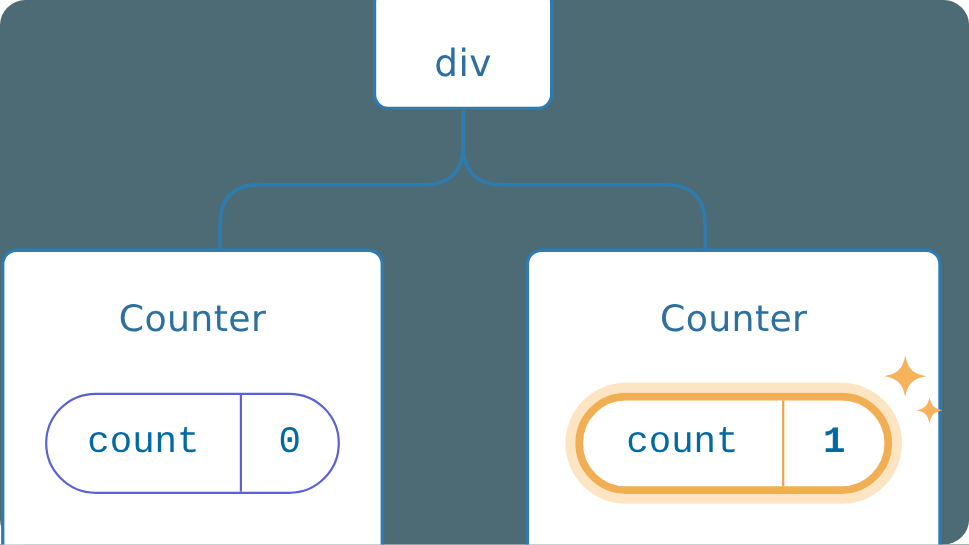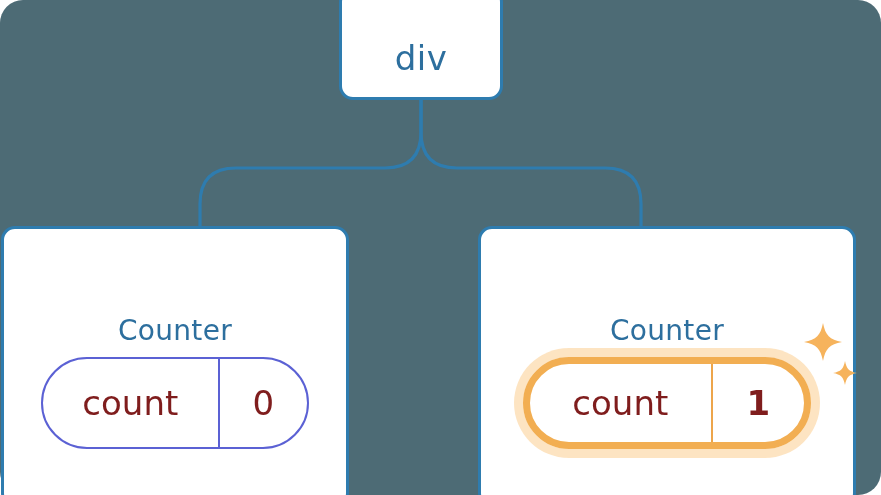--- a/index.html
+++ b/index.html
@@ -60,25 +60,24 @@
   }
   .card-left  { left: 1px;   top: 226px; width: 348px; height: 281px; }
   .card-right { left: 478px; top: 226px; width: 378px; height: 281px; }
 
   .card-title {
     position: absolute;
     left: 0;
     right: 0;
     top: 44px;
     text-align: center;
-    font-size: 28px;
+    font-size: 33px;
     color: #2d6f9e;
     letter-spacing: 0.3px;
     line-height: 1;
-    margin-top: 44px;
   }
 
   
   .pill-wrap {
     position: absolute;
     top: 128px;
     display: flex;
     justify-content: center;
     left: 0;
     right: 0;
@@ -98,22 +97,23 @@
   .pill-highlight {
     width: 288px;
     border: 7px solid #f2ae52;
     box-shadow: 0 0 0 9px rgba(250, 196, 120, 0.45);
   }
   .pill-key, .pill-val {
     display: flex;
     align-items: center;
     justify-content: center;
     font-size: 34px;
-    color: #7f1d1d;
+    color: #0369a1;
     line-height: 1;
+    font-family: Liberation Mono, monospace;
   }
   .pill-plain .pill-key { width: 176px; }
   .pill-plain .pill-val { width: 88px; border-left: 2px solid #5b61d4; }
   .pill-highlight .pill-key { width: 182px; }
   .pill-highlight .pill-val {
     width: 92px;
     border-left: 2px solid #e8a council;
     border-left: 2px solid #eda54b;
     font-weight: bold;
   }

